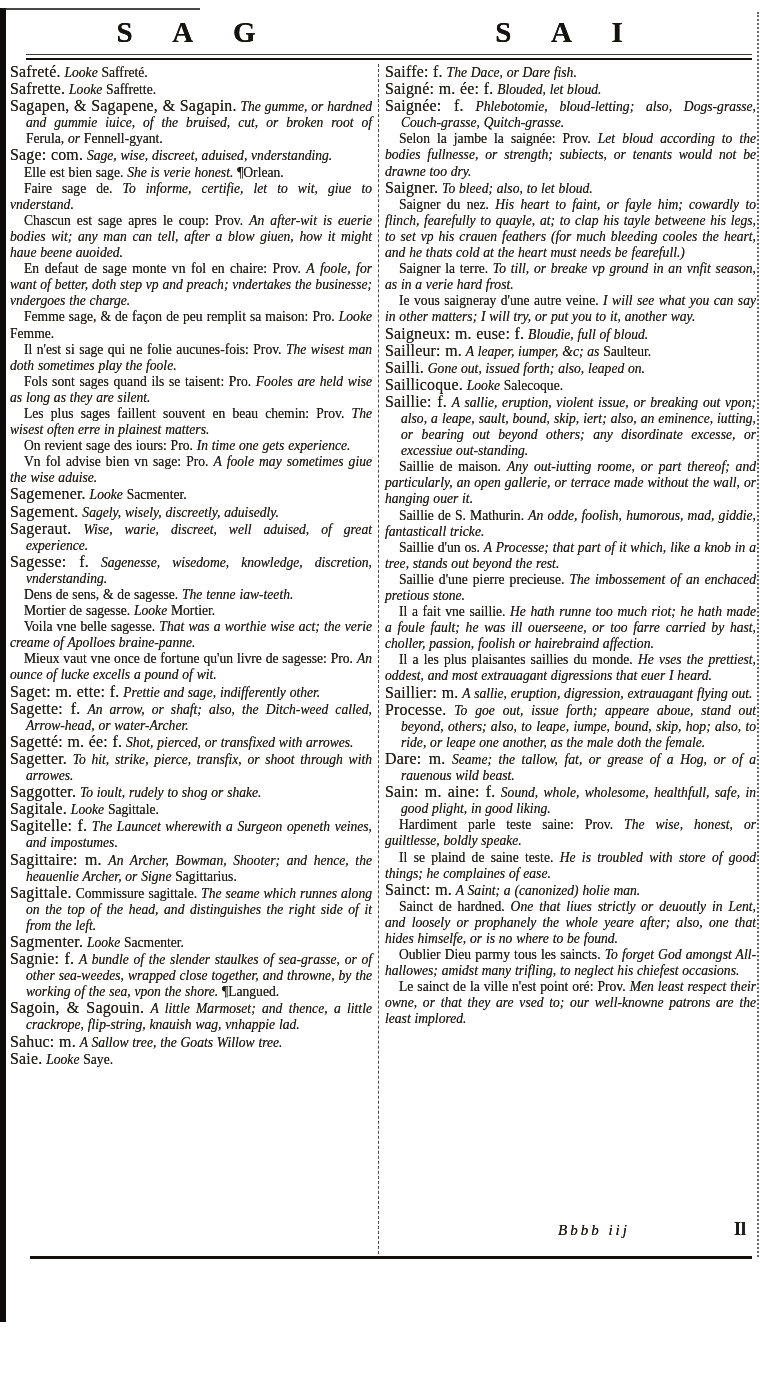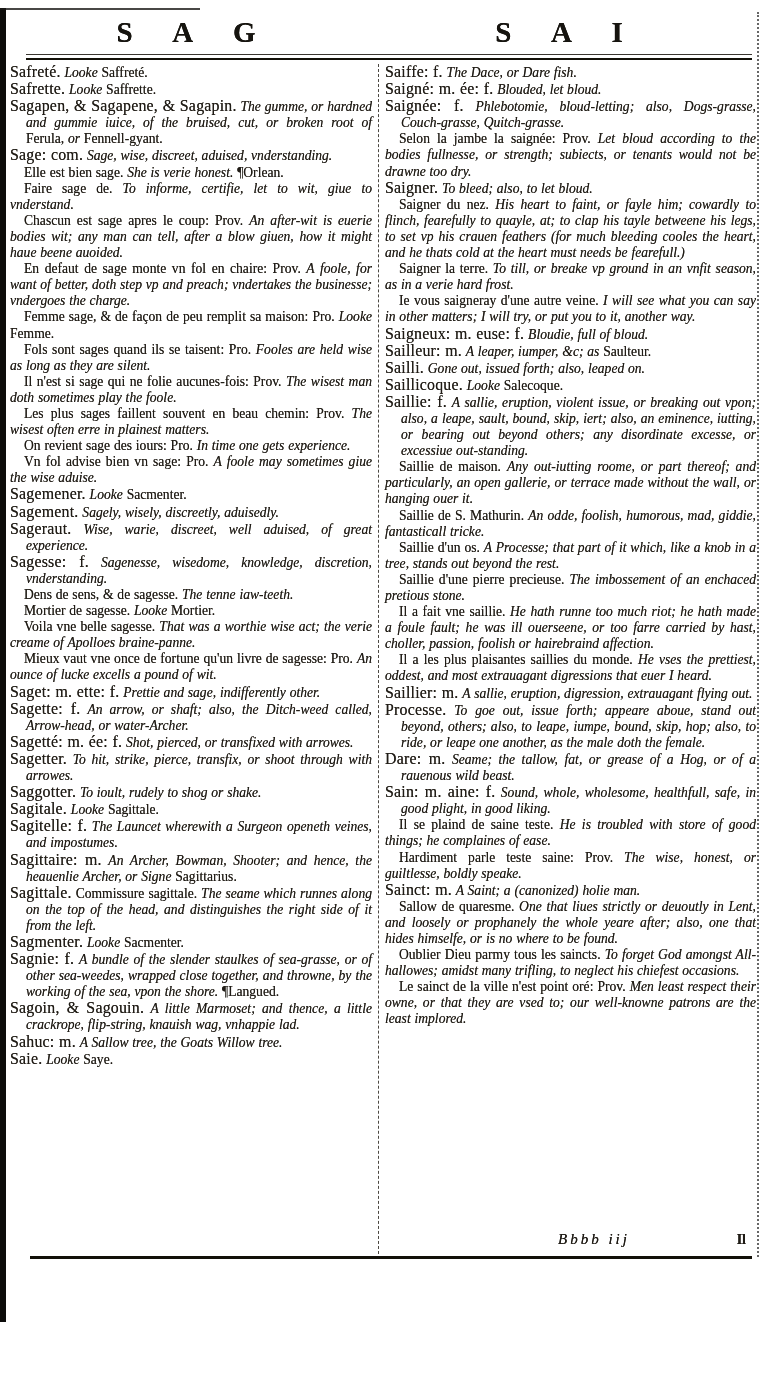--- a/index.html
+++ b/index.html
@@ -45,26 +45,26 @@
     text-shadow:0 0 .35px rgba(25,20,12,.75);
     word-spacing:.4px;
   }
   p.main{padding-left:16px;text-indent:-16px;}
   p.sub{text-indent:14px;}
   span.head{font-size:1.17em;letter-spacing:.2px;}
   span.ital{font-style:italic;}
   span.rom{font-style:normal;}
   
   .sigline{
-    position:absolute;bottom:6px;left:0;right:10px;
+    position:absolute;bottom:14px;left:0;right:10px;
     display:flex;justify-content:space-between;align-items:baseline;
     padding-left:175px;font-size:15px;
   }
   .signature{font-style:italic;letter-spacing:3px;text-shadow:0 0 .4px #201c16;}
-  .catchword{font-size:14px;font-weight:bold;text-shadow:0 0 .4px #201c16;}
+  .catchword{font-size:18px;font-weight:bold;text-shadow:0 0 .4px #201c16;}
 </style>
 </head>
 <body>
 
 <div class="page">
   <div class="frame-left"></div>
   <div class="frame-top"></div>
   <div class="frame-right"></div>
 
   <div class="header">
@@ -82,22 +82,22 @@
     <div class="col col-left" id="col-left">
         <p class="entry main"><span class="head">Safreté.</span> <span class="ital">Looke</span> <span class="rom">Saffreté.</span></p>
         <p class="entry main"><span class="head">Safrette.</span> <span class="ital">Looke</span> <span class="rom">Saffrette.</span></p>
         <p class="entry main"><span class="head">Sagapen, &amp; Sagapene, &amp; Sagapin.</span> <span class="ital">The gumme, or hardned and gummie iuice, of the bruised, cut, or broken root of</span> <span class="rom">Ferula,</span> <span class="ital">or</span> <span class="rom">Fennell-gyant.</span></p>
         <p class="entry main"><span class="head">Sage: com.</span> <span class="ital">Sage, wise, discreet, aduised, vnderstanding.</span></p>
         <p class="entry sub"><span class="rom">Elle est bien sage.</span> <span class="ital">She is verie honest.</span> <span class="rom">¶Orlean.</span></p>
         <p class="entry sub"><span class="rom">Faire sage de.</span> <span class="ital">To informe, certifie, let to wit, giue to vnderstand.</span></p>
         <p class="entry sub"><span class="rom">Chascun est sage apres le coup: Prov.</span> <span class="ital">An after-wit is euerie bodies wit; any man can tell, after a blow giuen, how it might haue beene auoided.</span></p>
         <p class="entry sub"><span class="rom">En defaut de sage monte vn fol en chaire: Prov.</span> <span class="ital">A foole, for want of better, doth step vp and preach; vndertakes the businesse; vndergoes the charge.</span></p>
         <p class="entry sub"><span class="rom">Femme sage, &amp; de façon de peu remplit sa maison: Pro.</span> <span class="ital">Looke</span> <span class="rom">Femme.</span></p>
+        <p class="entry sub"><span class="rom">Il n'est si sage qui ne folie aucunes-fois: Prov.</span> <span class="ital">The wisest man doth sometimes play the foole.</span></p>
         <p class="entry sub"><span class="rom">Fols sont sages quand ils se taisent: Pro.</span> <span class="ital">Fooles are held wise as long as they are silent.</span></p>
-        <p class="entry sub"><span class="rom">Il n'est si sage qui ne folie aucunes-fois: Prov.</span> <span class="ital">The wisest man doth sometimes play the foole.</span></p>
         <p class="entry sub"><span class="rom">Les plus sages faillent souvent en beau chemin: Prov.</span> <span class="ital">The wisest often erre in plainest matters.</span></p>
         <p class="entry sub"><span class="rom">On revient sage des iours: Pro.</span> <span class="ital">In time one gets experience.</span></p>
         <p class="entry sub"><span class="rom">Vn fol advise bien vn sage: Pro.</span> <span class="ital">A foole may sometimes giue the wise aduise.</span></p>
         <p class="entry main"><span class="head">Sagemener.</span> <span class="ital">Looke</span> <span class="rom">Sacmenter.</span></p>
         <p class="entry main"><span class="head">Sagement.</span> <span class="ital">Sagely, wisely, discreetly, aduisedly.</span></p>
         <p class="entry main"><span class="head">Sageraut.</span> <span class="ital">Wise, warie, discreet, well aduised, of great experience.</span></p>
         <p class="entry main"><span class="head">Sagesse: f.</span> <span class="ital">Sagenesse, wisedome, knowledge, discretion, vnderstanding.</span></p>
         <p class="entry sub"><span class="rom">Dens de sens, &amp; de sagesse.</span> <span class="ital">The tenne iaw-teeth.</span></p>
         <p class="entry sub"><span class="rom">Mortier de sagesse.</span> <span class="ital">Looke</span> <span class="rom">Mortier.</span></p>
         <p class="entry sub"><span class="rom">Voila vne belle sagesse.</span> <span class="ital">That was a worthie wise act; the verie creame of Apolloes braine-panne.</span></p>
@@ -136,24 +136,24 @@
         <p class="entry sub"><span class="rom">Saillie de maison.</span> <span class="ital">Any out-iutting roome, or part thereof; and particularly, an open gallerie, or terrace made without the wall, or hanging ouer it.</span></p>
         <p class="entry sub"><span class="rom">Saillie de S. Mathurin.</span> <span class="ital">An odde, foolish, humorous, mad, giddie, fantasticall tricke.</span></p>
         <p class="entry sub"><span class="rom">Saillie d'un os.</span> <span class="ital">A Processe; that part of it which, like a knob in a tree, stands out beyond the rest.</span></p>
         <p class="entry sub"><span class="rom">Saillie d'une pierre precieuse.</span> <span class="ital">The imbossement of an enchaced pretious stone.</span></p>
         <p class="entry sub"><span class="rom">Il a fait vne saillie.</span> <span class="ital">He hath runne too much riot; he hath made a foule fault; he was ill ouerseene, or too farre carried by hast, choller, passion, foolish or hairebraind affection.</span></p>
         <p class="entry sub"><span class="rom">Il a les plus plaisantes saillies du monde.</span> <span class="ital">He vses the prettiest, oddest, and most extrauagant digressions that euer I heard.</span></p>
         <p class="entry main"><span class="head">Saillier: m.</span> <span class="ital">A sallie, eruption, digression, extrauagant flying out.</span></p>
         <p class="entry main"><span class="head">Processe.</span> <span class="ital">To goe out, issue forth; appeare aboue, stand out beyond, others; also, to leape, iumpe, bound, skip, hop; also, to ride, or leape one another, as the male doth the female.</span></p>
         <p class="entry main"><span class="head">Dare: m.</span> <span class="ital">Seame; the tallow, fat, or grease of a Hog, or of a rauenous wild beast.</span></p>
         <p class="entry main"><span class="head">Sain: m. aine: f.</span> <span class="ital">Sound, whole, wholesome, healthfull, safe, in good plight, in good liking.</span></p>
+        <p class="entry sub"><span class="rom">Hardiment parle teste saine: Prov.</span> <span class="ital">The wise, honest, or guiltlesse, boldly speake.</span></p>
         <p class="entry sub"><span class="rom">Il se plaind de saine teste.</span> <span class="ital">He is troubled with store of good things; he complaines of ease.</span></p>
-        <p class="entry sub"><span class="rom">Hardiment parle teste saine: Prov.</span> <span class="ital">The wise, honest, or guiltlesse, boldly speake.</span></p>
         <p class="entry main"><span class="head">Sainct: m.</span> <span class="ital">A Saint; a (canonized) holie man.</span></p>
-        <p class="entry sub"><span class="rom">Sallow de quaresme.</span> <span class="ital">One that liues strictly or deuoutly in Lent, and loosely or prophanely the whole yeare after; also, one that hides himselfe, or is no where to be found.</span></p>
+        <p class="entry sub"><span class="rom">Sainct de hardned.</span> <span class="ital">One that liues strictly or deuoutly in Lent, and loosely or prophanely the whole yeare after; also, one that hides himselfe, or is no where to be found.</span></p>
         <p class="entry sub"><span class="rom">Oublier Dieu parmy tous les saincts.</span> <span class="ital">To forget God amongst All-hallowes; amidst many trifling, to neglect his chiefest occasions.</span></p>
         <p class="entry sub"><span class="rom">Le sainct de la ville n'est point oré: Prov.</span> <span class="ital">Men least respect their owne, or that they are vsed to; our well-knowne patrons are the least implored.</span></p>
         <div class="sigline">
         <span class="signature">Bbbb iij</span>
         <span class="catchword">Il</span>
       </div>
       </div>
   </div>
 
   <div class="rule-bottom"></div>

